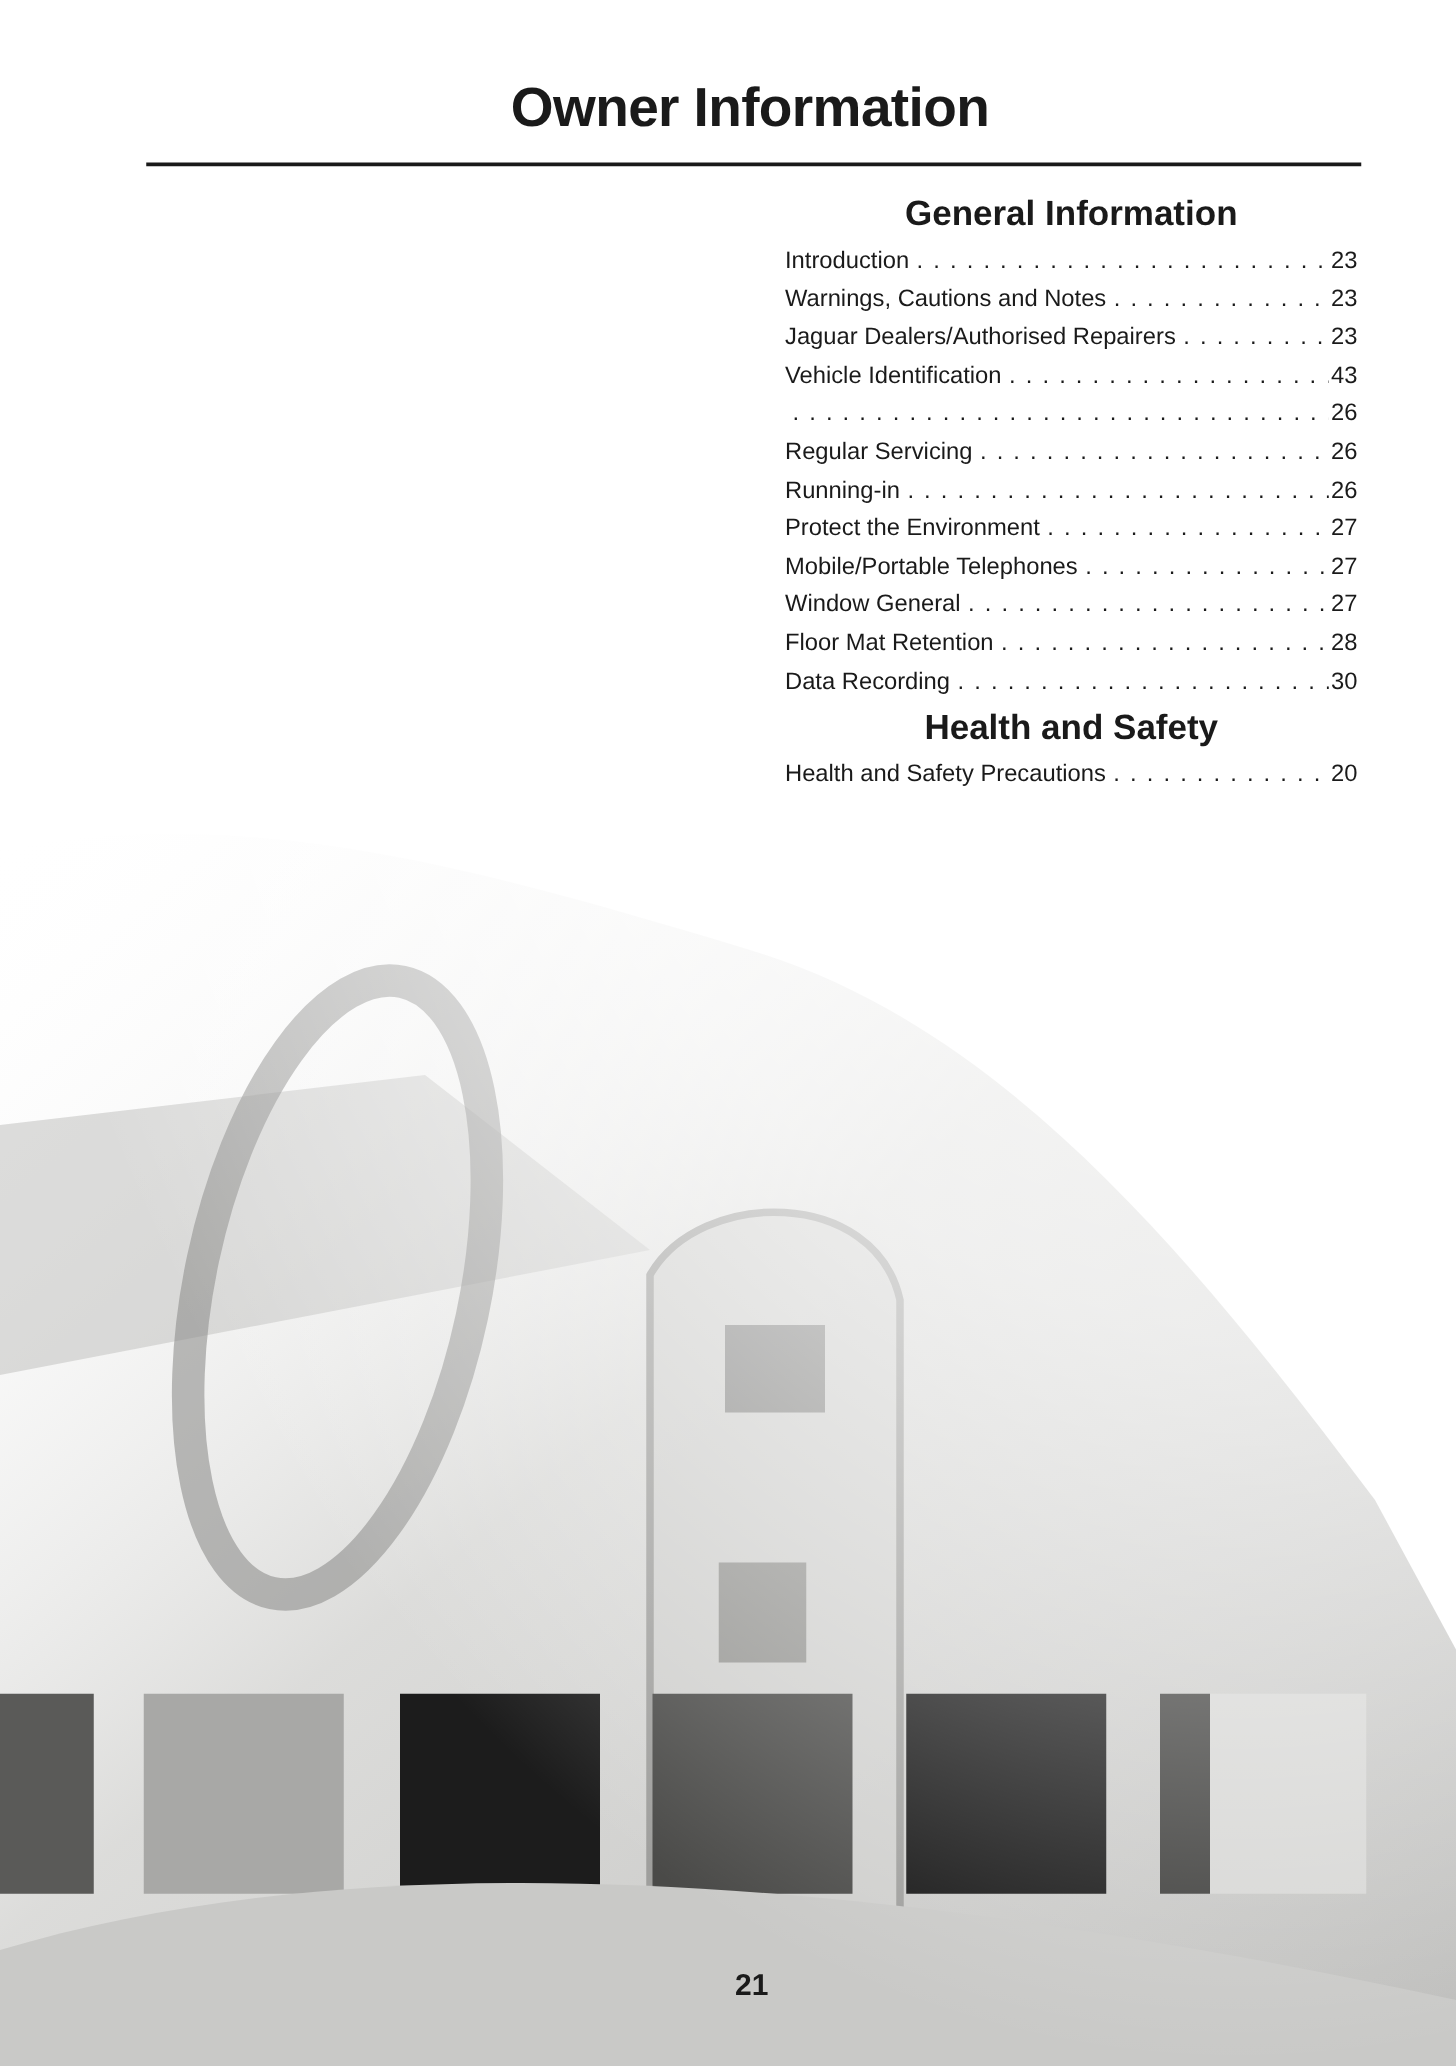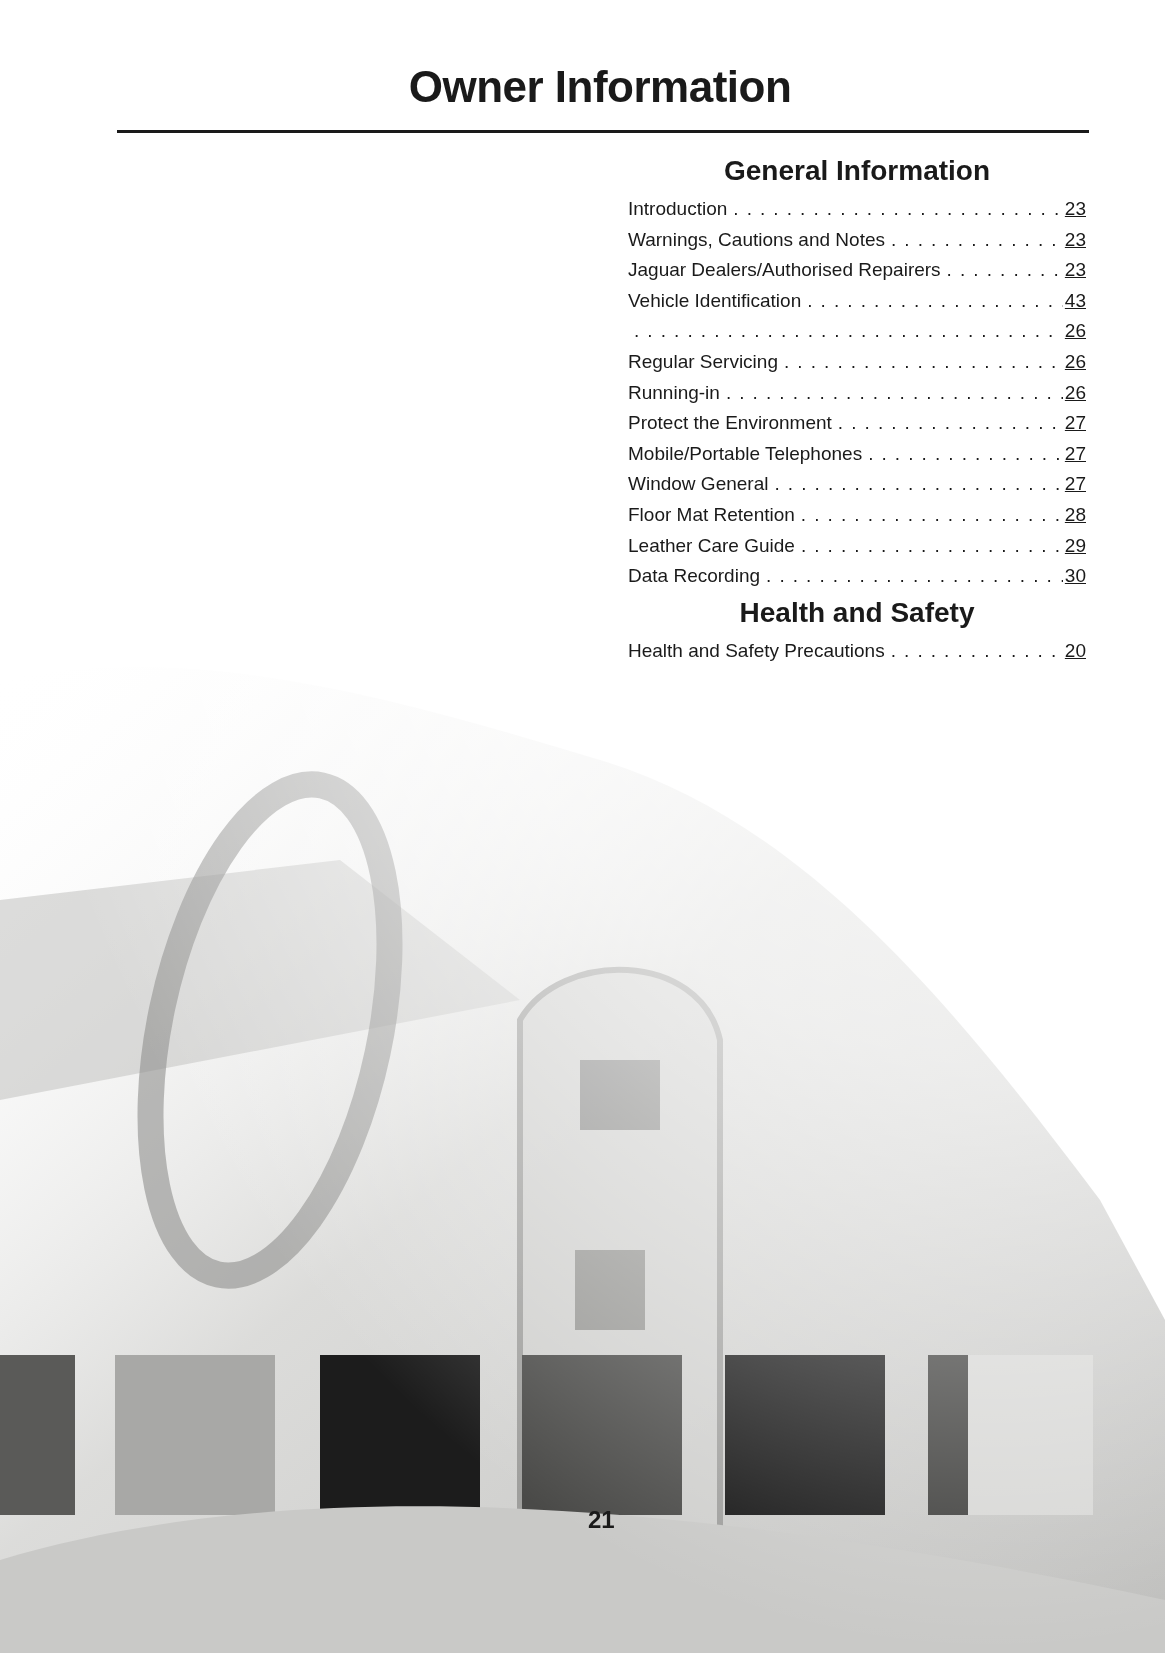--- a/index.html
+++ b/index.html
@@ -7,22 +7,22 @@
     .bg { position:absolute; left:0; top:0; width:1165px; height:1653px; }
     .title { position:absolute; left:0; width:1200px; top:62px; text-align:center; font-size:44px; font-weight:bold; letter-spacing:-0.5px; color:#1a1a1a; }
     .rule { position:absolute; left:117px; top:130px; width:972px; height:3px; background:#1a1a1a; }
     .toc { position:absolute; left:628px; top:152px; width:458px; }
     .sec-title { font-size:28px; font-weight:bold; margin:0 0 4px 0; line-height:38px;text-align:center; }
     .sec2 { margin-top:2px; }
     .row { display:flex; font-size:19px; line-height:30.6px; white-space:nowrap; }
     .row .label { flex:0 0 auto; }
     .row .dots { flex:1 1 auto; overflow:hidden; letter-spacing:3px; padding-left:6px; }
     .row .dots::before { content:". . . . . . . . . . . . . . . . . . . . . . . . . . . . . . . . . . . . . . . . . . . . . . . . . . ."; letter-spacing:1.4px; }
-    .row .page { flex:0 0 auto; padding-left:2px;text-decoration:underline; }
-    .pagenum { position:absolute; left:588px; top:1506px; font-size:24px; font-weight:bold; color:#1a1a1a; }
+    .row .page { flex:0 0 auto; padding-left:2px; }
+    .pagenum { position:absolute; left:588px; top:1575px; font-size:24px; font-weight:bold; color:#1a1a1a; }
   </style>
 </head>
 <body>
 
 <svg class="bg" viewBox="0 0 1165 1653" preserveAspectRatio="none">
   <defs>
     <linearGradient id="fade" x1="0" y1="0" x2="1" y2="1">
       <stop offset="0" stop-color="#ffffff" stop-opacity="0"></stop>
       <stop offset="0.45" stop-color="#d8d8d6" stop-opacity="0.9"></stop>
       <stop offset="1" stop-color="#bdbdbb"></stop>
@@ -104,25 +104,20 @@
         <span class="label">Window General</span>
         <span class="dots"></span>
         <span class="page">27</span>
       </div>
     <div class="row">
         <span class="label">Floor Mat Retention</span>
         <span class="dots"></span>
         <span class="page">28</span>
       </div>
     <div class="row">
-        <span class="label">Leather Care Guide</span>
-        <span class="dots"></span>
-        <span class="page">29</span>
-      </div>
-    <div class="row">
         <span class="label">Data Recording</span>
         <span class="dots"></span>
         <span class="page">30</span>
       </div>
   </div>
   <div class="sec2">
     <div class="sec-title">Health and Safety</div>
     <div class="row">
         <span class="label">Health and Safety Precautions</span>
         <span class="dots"></span>

